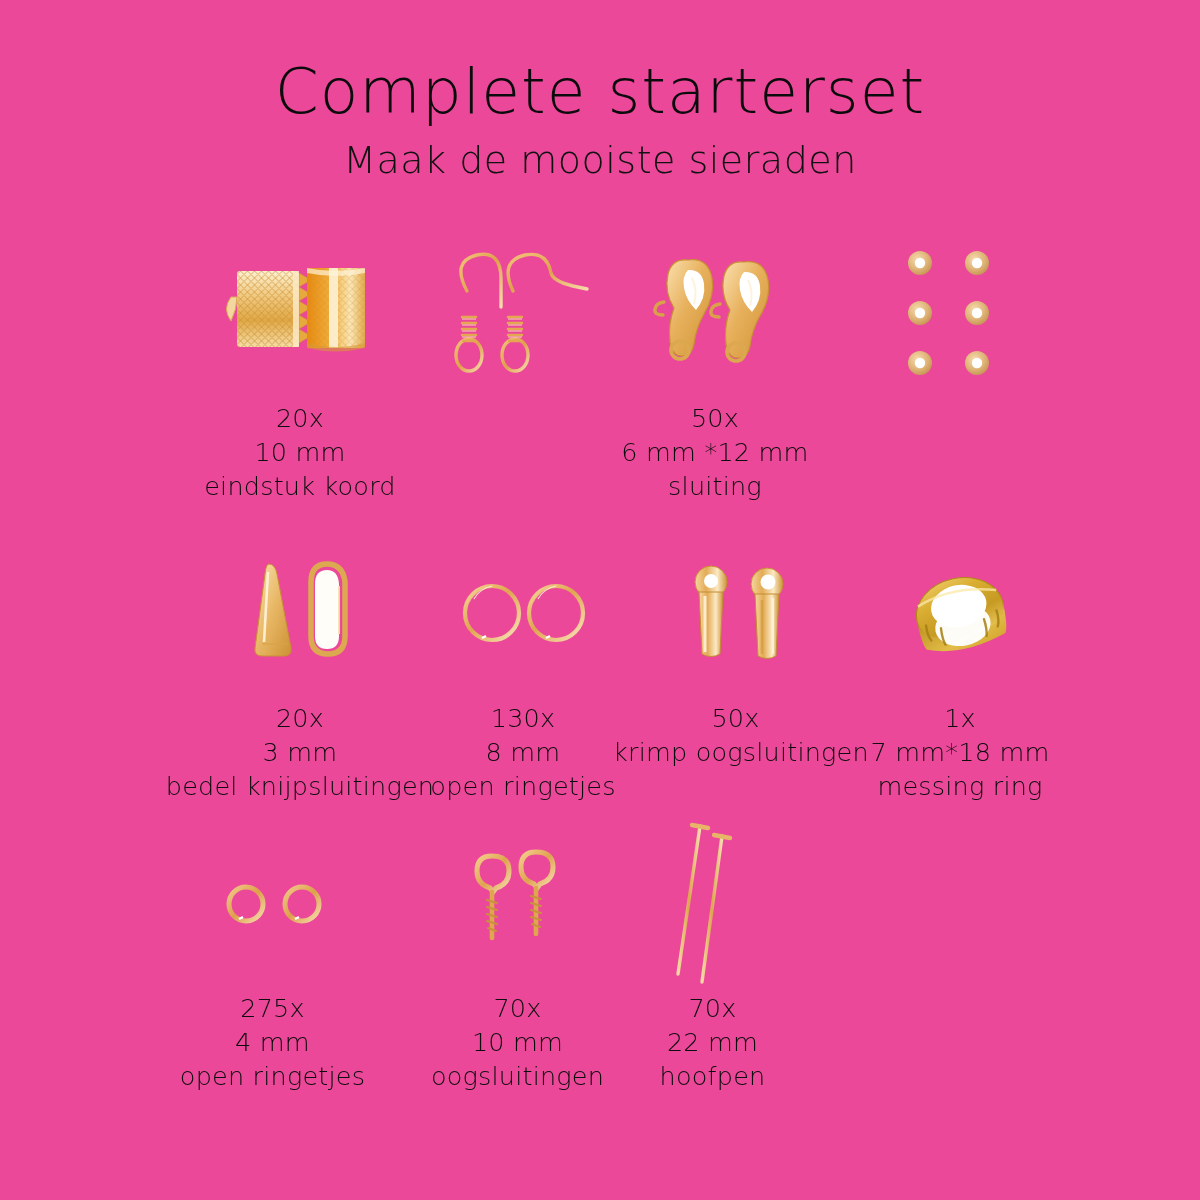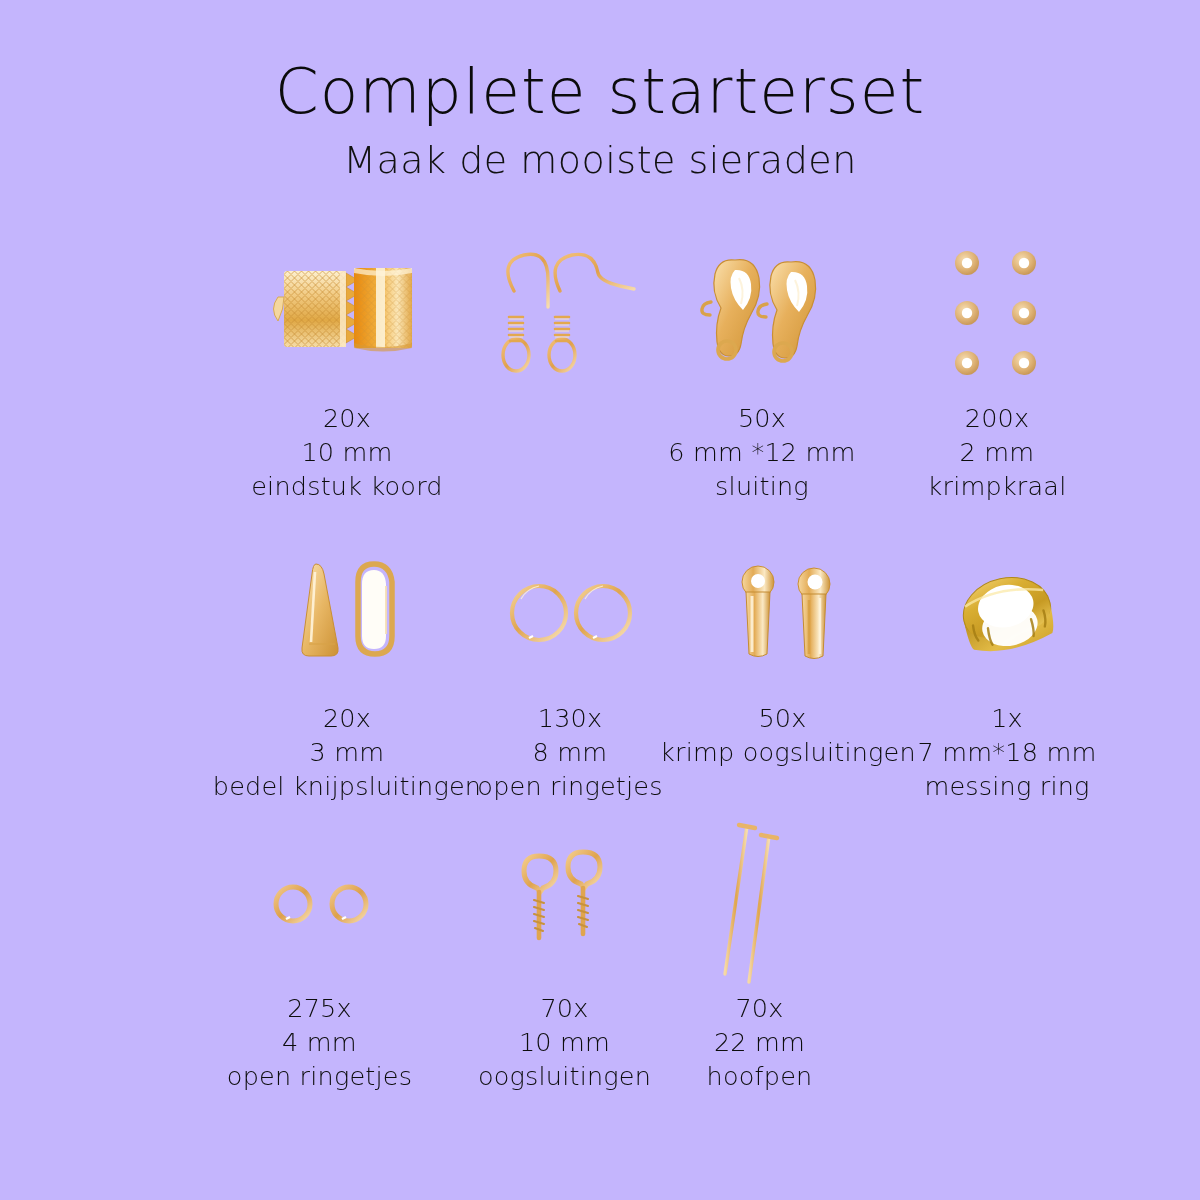--- a/index.html
+++ b/index.html
@@ -2,36 +2,36 @@
 <html><head>
 <meta charset="utf-8">
 <style>
   * { margin:0; padding:0; box-sizing:border-box; }
   html,body{
     width:1200px; height:1200px;
     background:#ffffff;
     font-family:"DejaVu Sans", sans-serif;
     overflow:hidden;
   }
-  .page{ position:relative; width:1200px; height:1200px; background:#c4b5fd; }
+  .page{ position:relative; width:1200px; height:1200px; background:#ec4899; }
 
   
   .header{ text-align:center; padding-top:58px; }
   .title{
     font-size:63px; font-weight:300; letter-spacing:1px;
     color:#0b0b0b; line-height:1.08;
     font-family:"DejaVu Sans", sans-serif;
   }
   .subtitle{
     font-size:38px; font-weight:300; letter-spacing:.5px;
     color:#111; margin-top:14px; line-height:1.1;text-align:center;
   }
 
   
-  .rows{ position:absolute; left:0; top:230px; width:1200px;padding-left:47px; }
+  .rows{ position:absolute; left:0; top:230px; width:1200px; }
   .row{ position:relative; width:1200px; }
   .row-1{ height:300px; }
   .row-2{ height:290px; }
   .row-3{ height:290px; }
 
   .cell{ position:absolute; top:0; text-align:center; }
   .art{ position:relative; height:165px; display:flex; align-items:center; justify-content:center; }
   .caption{
     margin-top:6px; font-size:25.5px; font-weight:300; color:#0d0d0d;
     line-height:1.34; white-space:nowrap; letter-spacing:.2px;
@@ -200,25 +200,20 @@
               <g>
                   <circle cx="35" cy="125" r="12" fill="url(#bead)"></circle>
                   <circle cx="35" cy="125" r="5.2" fill="#fff"></circle>
                 </g>
               <g>
                   <circle cx="92" cy="125" r="12" fill="url(#bead)"></circle>
                   <circle cx="92" cy="125" r="5.2" fill="#fff"></circle>
                 </g>
             </g>
           </svg>
-        </div>
-        <div class="caption">
-          <span class="ln">200x</span>
-          <span class="ln">2 mm</span>
-          <span class="ln">krimpkraal</span>
         </div>
       </div>
     </div>
 
     <div class="row row-2">
 
       <div class="cell" style="left:165px; width:270px;">
         <div class="art">
           <svg width="150" height="130" viewBox="0 0 150 130">
             <defs>

